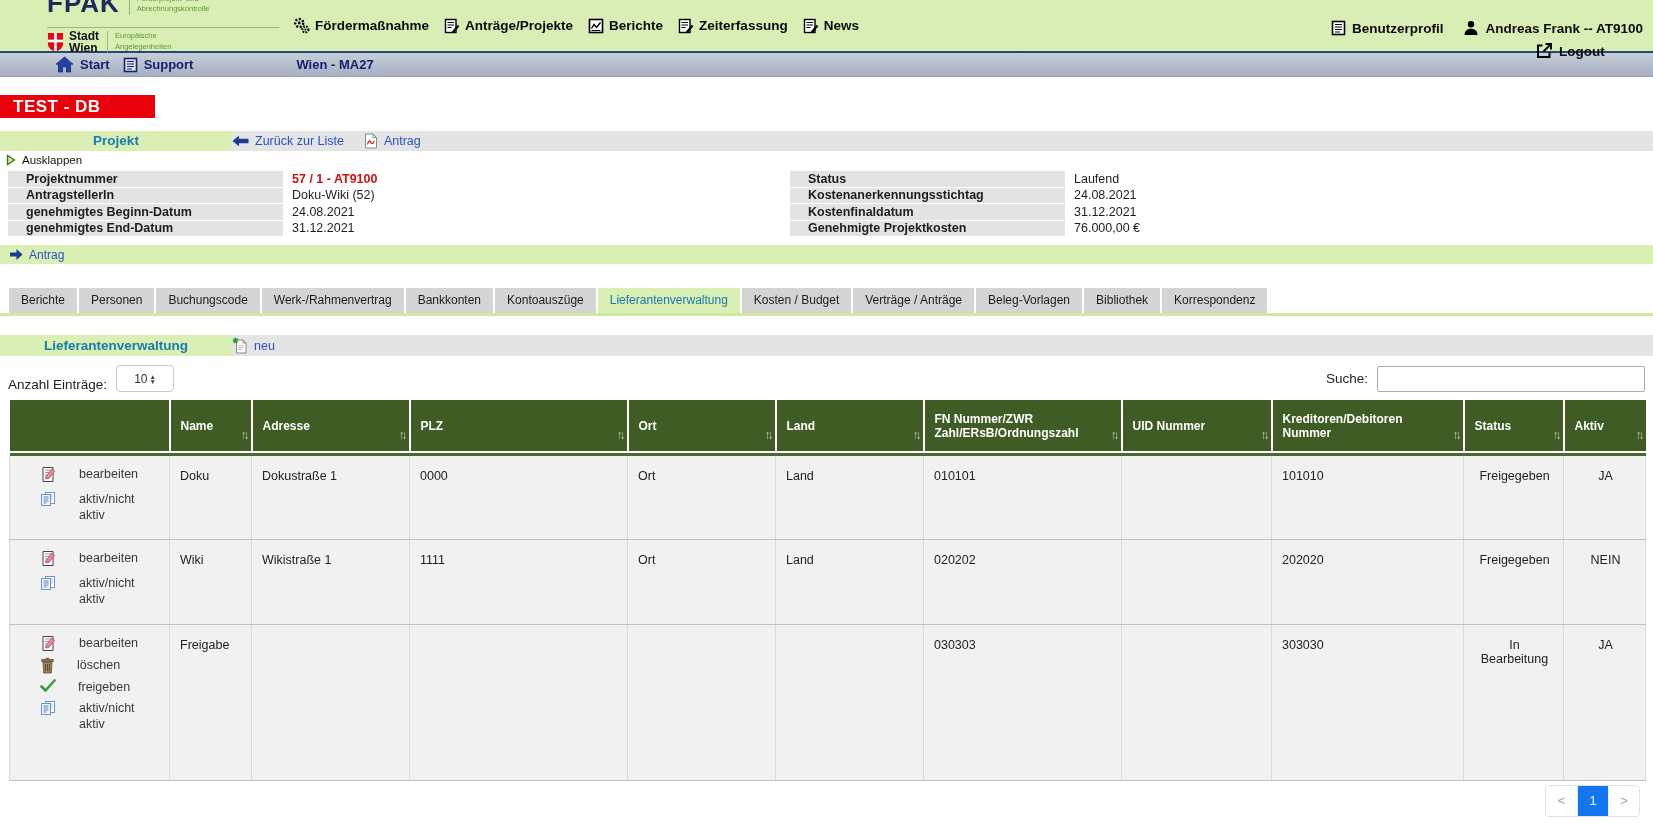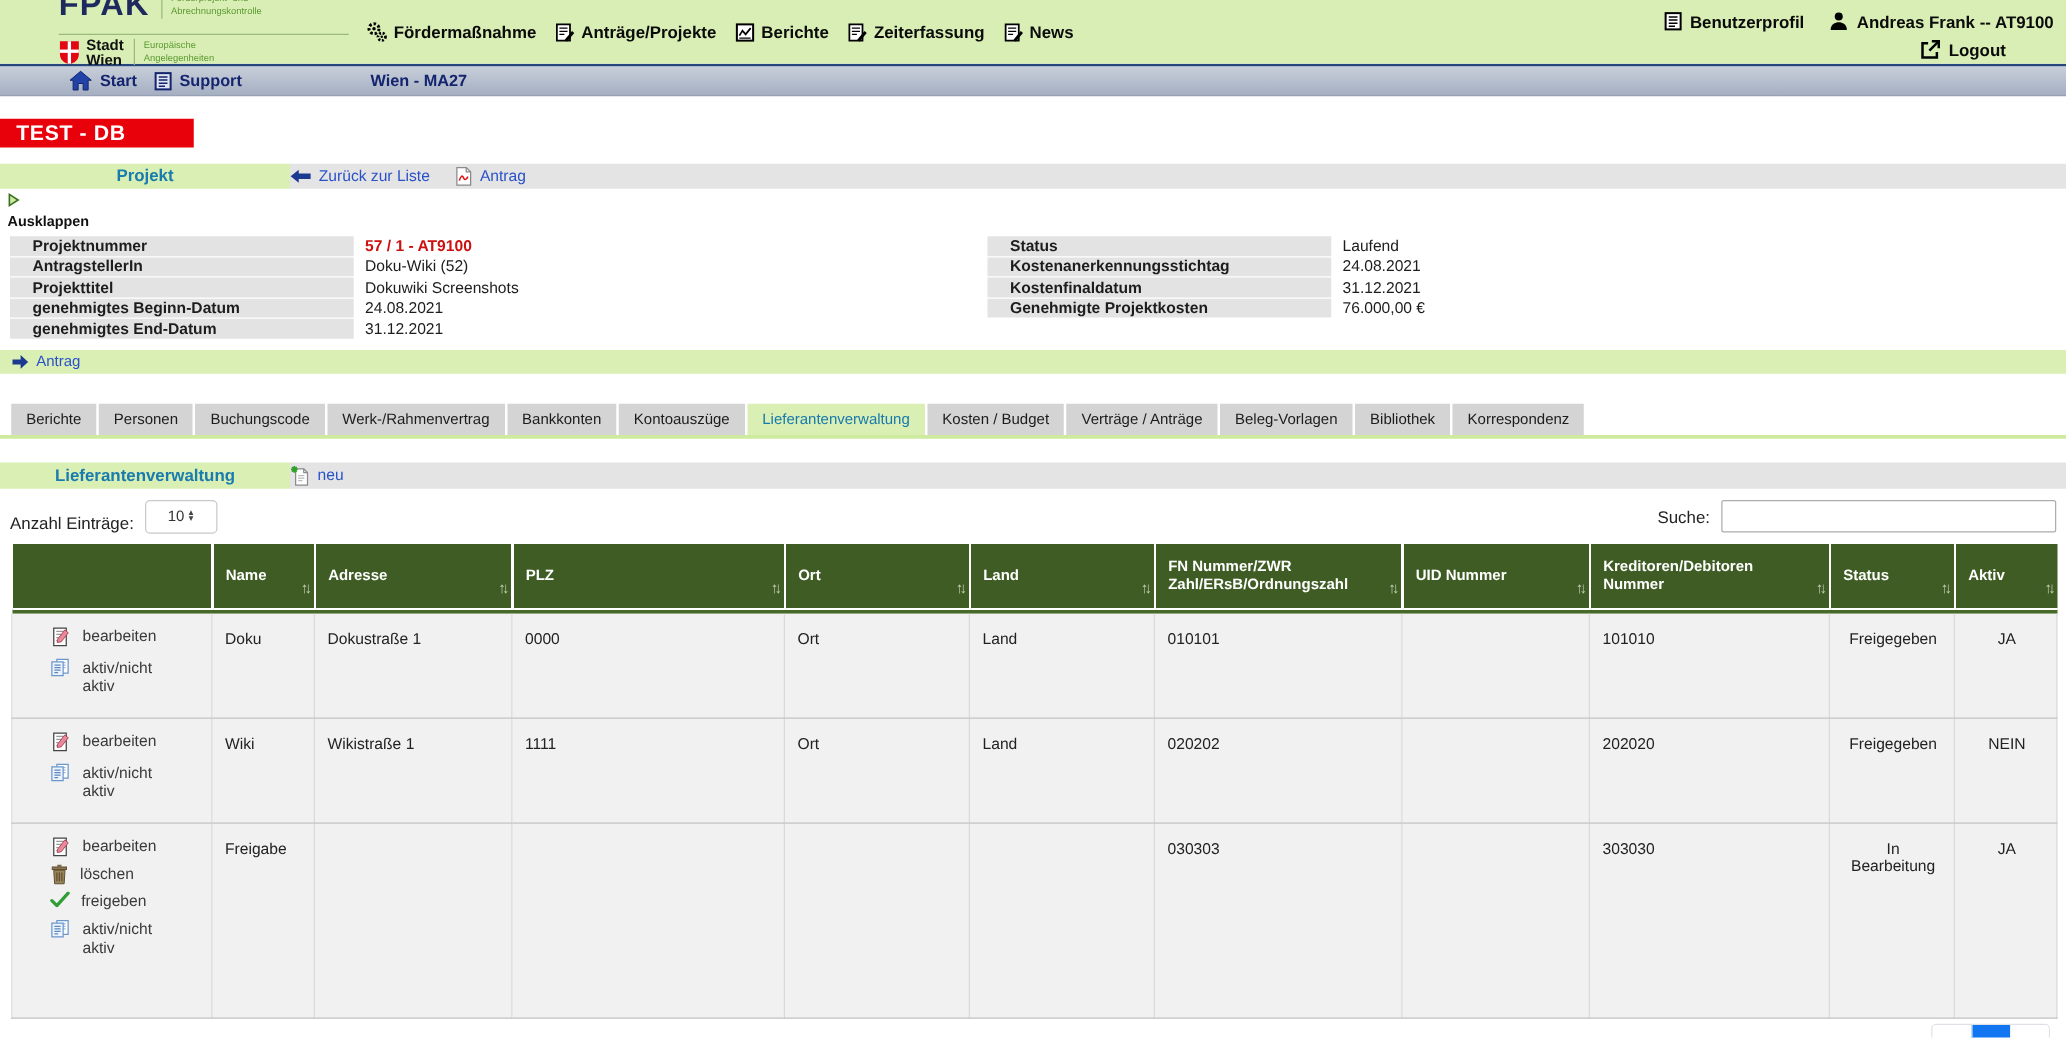--- a/index.html
+++ b/index.html
@@ -16,21 +16,21 @@
   .logo-top { display:flex; align-items:flex-end; border-bottom:1px solid #9db97a; padding-bottom:12px; height:30px; }
   .fpak { font-size:26px; font-weight:900; color:#1e2a5e; letter-spacing:1px; line-height:0.85; }
   .tagline { font-size:7.5px; color:#5d9a33; margin-left:9px; padding-left:7px; border-left:1px solid #9db97a; line-height:1.35; }
   .logo-bottom { display:flex; align-items:center; margin-top:2px; }
   .stadtwien { font-size:12px; font-weight:bold; color:#111; line-height:1.0; margin-left:5px; }
   .eu { font-size:7.5px; color:#5d9a33; margin-left:8px; padding-left:7px; border-left:1px solid #9db97a; line-height:1.35; }
 
   .mainnav { display:flex; align-items:center; gap:15px; margin-left:14px; }
   .nav-item { display:flex; align-items:center; gap:5px; font-weight:bold; font-size:13.5px; color:#0b0b0b; cursor:pointer; white-space:nowrap;justify-content:space-between; }
 
-  .usernav { position:absolute; top:9px; right:10px; }
+  .usernav { position:absolute; top:20px; right:10px; }
   .usernav .row1 { display:flex; align-items:center; gap:20px; }
   .usernav .row2 { margin-top:7px; margin-left:205px; }
   .user-item { display:flex; align-items:center; gap:6px; font-weight:bold; font-size:13.5px; color:#0b0b0b; cursor:pointer; white-space:nowrap; }
   .user-item.static { cursor:default; }
 
   
   .subnav { height:26px; border-top:2px solid #26477b; border-bottom:1px solid #97a1b4;
     background:linear-gradient(#c8cfda,#a5afc2); display:flex; align-items:center;
     font-weight:bold; font-size:13px; color:#14246e; }
   .subnav-item { display:flex; align-items:center; gap:6px; cursor:pointer; }
@@ -43,22 +43,22 @@
     font-weight:bold; font-size:17px; line-height:23px; padding-left:13px; letter-spacing:0.5px; }
 
   
   .panel-bar { display:flex; height:20px; margin-top:13px; }
   .panel-title { width:232px; background:#d9efb4; color:#1a7cae; font-weight:bold; font-size:13.5px;
     text-align:center; line-height:20px; }
   .panel-actions { flex:1; background:#e4e4e4; display:flex; align-items:center; gap:6px; font-size:12.5px; }
   .link { color:#2a52c8; cursor:pointer; }
   .gap14 { width:8px; }
 
-  .expand-row { display:flex; align-items:flex-start; gap:6px; margin:3px 0 5px 6px;
-    font-weight:bold; font-size:11.5px; color:#111; cursor:pointer; width:110px;flex-direction:column; }
+  .expand-row { display:flex; align-items:center; gap:6px; margin:3px 0 5px 6px;
+    font-weight:normal; font-size:11.5px; color:#111; cursor:pointer; width:110px; }
 
   
   .details { display:flex; margin:2px 8px 0; }
   .dcol { width:782px; display:flex; flex-direction:column; gap:1px; }
   .drow { display:flex; height:15.5px; }
   .dlabel { width:275px; background:#e3e3e3; font-weight:bold; font-size:12.5px; color:#1d1d1d;
     padding-left:18px; display:flex; align-items:center; }
   .dvalue { font-size:12.5px; color:#1d1d1d; padding-left:9px; display:flex; align-items:center; }
   .red-bold { color:#cc1111; font-weight:bold; }
 
@@ -93,21 +93,21 @@
     border-bottom:2px solid #fff; cursor:pointer; }
   th + th { border-left:2px solid #fff; }
   .sort { position:absolute; right:4px; bottom:9px; color:#c2cdb2; font-size:12px; letter-spacing:-3px; font-weight:normal; }
   tr.hdr-sep td { height:4px; background:#486a28; padding:0; border:none; }
   tbody td { background:#f1f1f1; font-size:12.5px; color:#222; padding:13px 8px 8px 10px;
     vertical-align:top; border-right:1px solid #dadada; border-bottom:1px solid #c2c2c2; }
   tbody td:first-child { border-left:1px solid #dadada; }
   tr.r-std td { height:81px; }
   tr.r-tall td { height:156px; }
   .actions-cell { padding-left:30px !important; padding-top:10px !important; }
-  .action { display:flex; align-items:flex-start; gap:9px; margin-bottom:8px; font-size:12.5px; color:#3a3a3a; cursor:pointer; }
+  .action { display:flex; align-items:flex-start; gap:22px; margin-bottom:8px; font-size:12.5px; color:#3a3a3a; cursor:pointer; }
   .action .lbl { max-width:80px; line-height:1.25; padding-top:1px; }
   .r-tall .action { margin-bottom:5px; }
   .cell-center { text-align:center; }
 
   
   .pagination-row { display:flex; justify-content:flex-end; margin:4px 13px 0; }
   .pager { display:flex; border:1px solid #dee2e6; border-radius:4px; overflow:hidden; background:#fff; }
   .pg { width:31px; height:30px; display:flex; align-items:center; justify-content:center;
     font-size:13px; color:#97a2ac; background:#fff; cursor:pointer; border-left:1px solid #eceff2; }
   .pg:first-child { border-left:none; }
@@ -293,24 +293,20 @@
 
 <div class="details">
   <div class="dcol">
     <div class="drow">
       <div class="dlabel">Projektnummer</div>
       <div class="dvalue red-bold">57 / 1 - AT9100</div>
     </div>
     <div class="drow">
       <div class="dlabel">AntragstellerIn</div>
       <div class="dvalue">Doku-Wiki (52)</div>
-    </div>
-    <div class="drow">
-      <div class="dlabel">Projekttitel</div>
-      <div class="dvalue">Dokuwiki Screenshots</div>
     </div>
     <div class="drow">
       <div class="dlabel">genehmigtes Beginn-Datum</div>
       <div class="dvalue">24.08.2021</div>
     </div>
     <div class="drow">
       <div class="dlabel">genehmigtes End-Datum</div>
       <div class="dvalue">31.12.2021</div>
     </div>
   </div>

